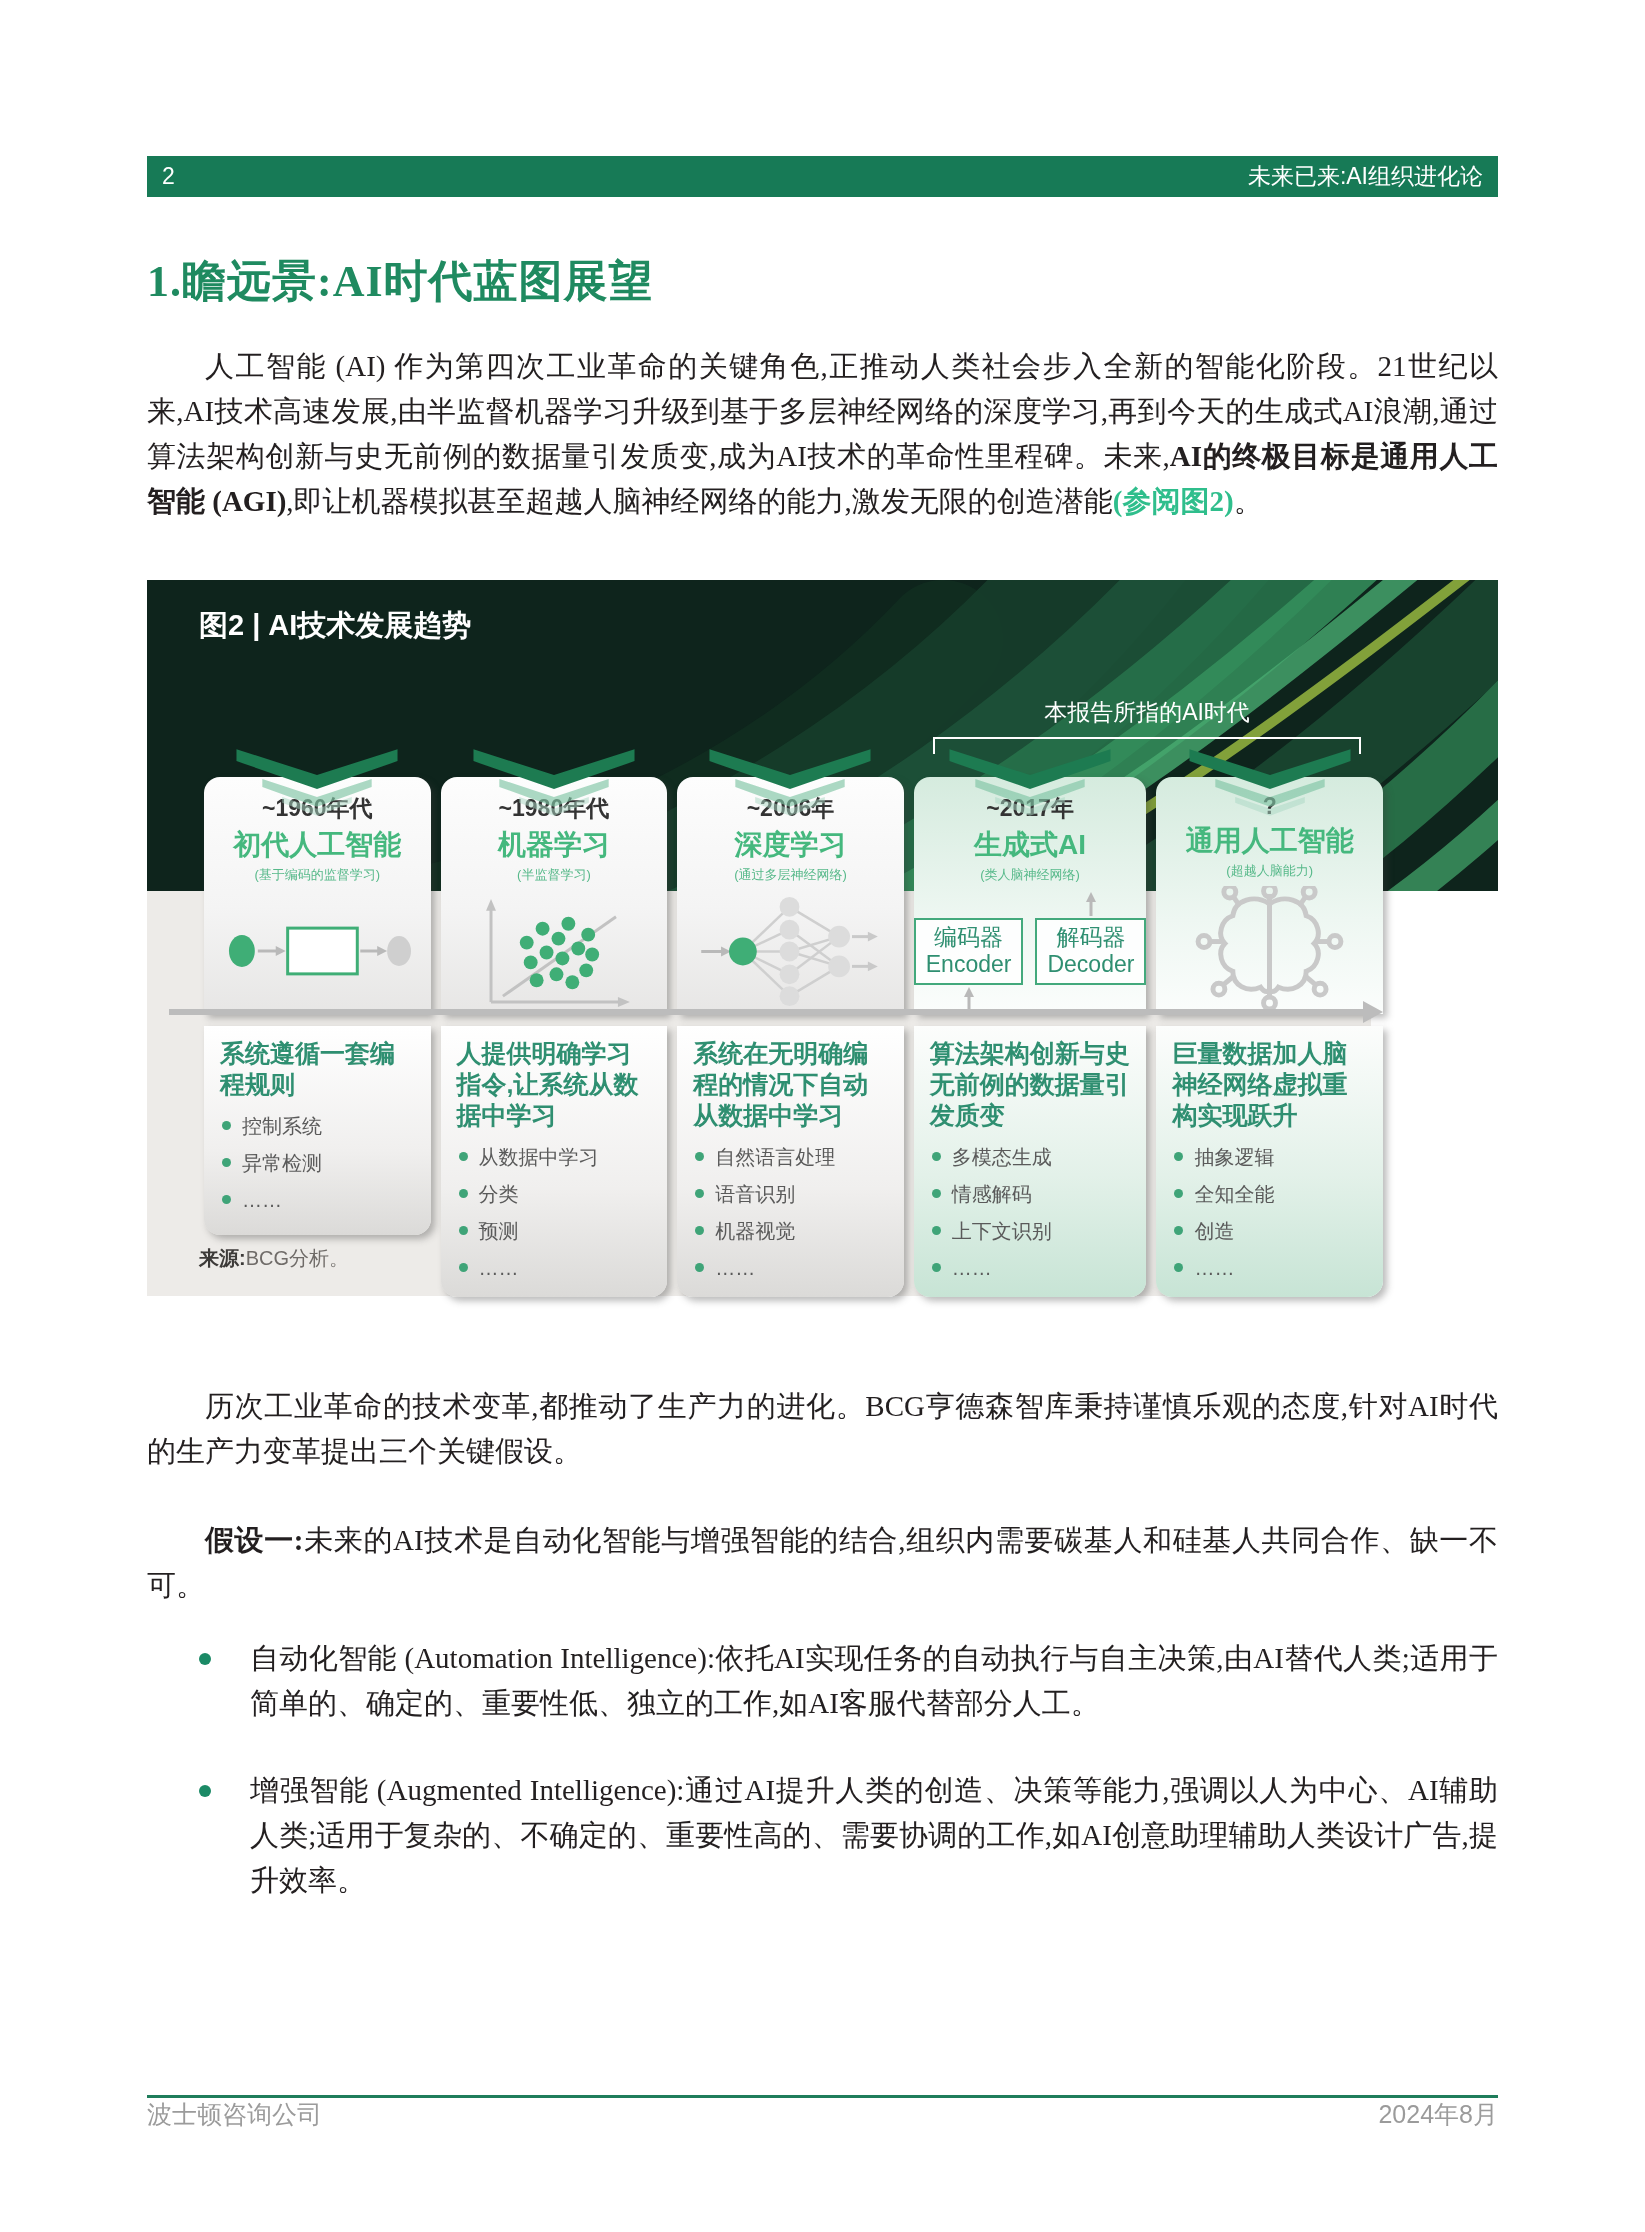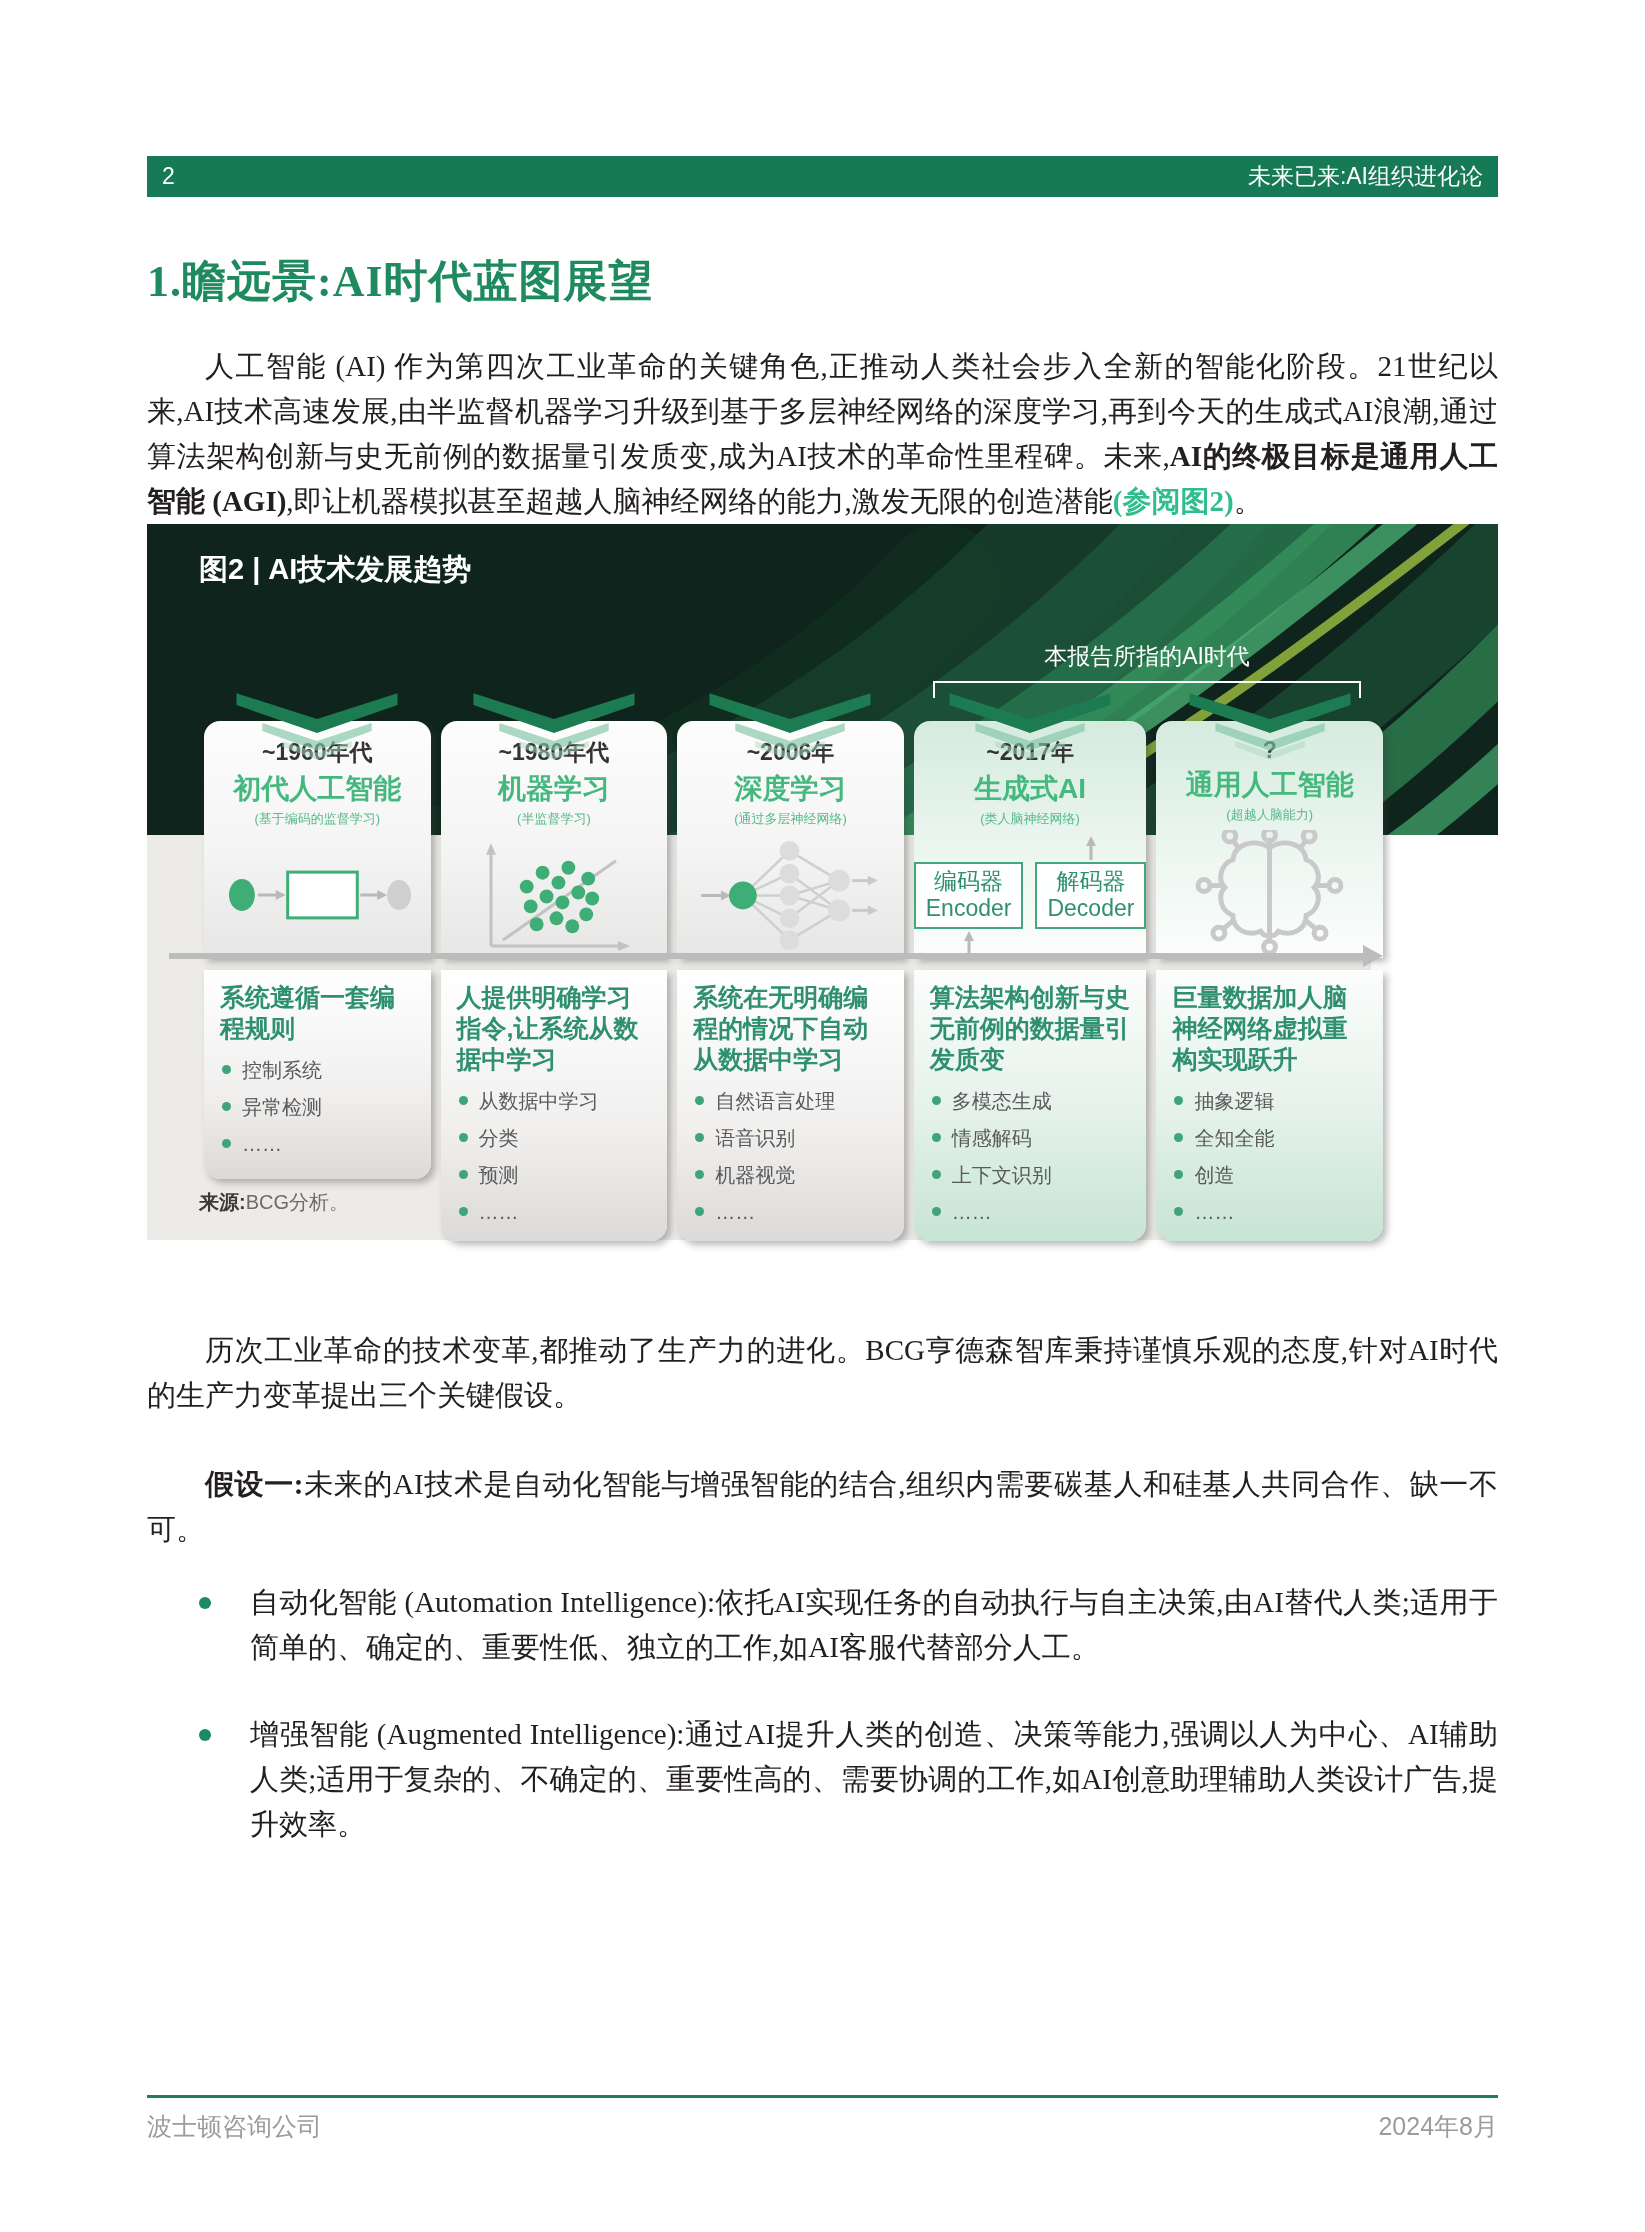--- a/index.html
+++ b/index.html
@@ -20,21 +20,21 @@
   .p2{margin-top:88px;}
   .p3{margin-top:44px;}
 
   
   ul.hypo{list-style:none;margin:28px 0 0 0;padding:0;}
   ul.hypo li{position:relative;padding-left:103px;font-size:29px;line-height:45px;text-align:justify;}
   ul.hypo li + li{margin-top:42px;}
   ul.hypo li::before{content:'';position:absolute;left:52px;top:17px;width:12px;height:12px;border-radius:50%;background:#1b8a66;}
 
   
-  .figure{position:relative;width:1224px;height:716px;background:#edebe8;
+  .figure{position:relative;margin-top:56px;width:1224px;height:716px;background:#edebe8;
           font-family:"Liberation Sans","DejaVu Sans",sans-serif;}
   .ribbons{position:absolute;top:0;left:0;width:1351px;height:311px;display:block;}
   .fig-title{position:absolute;top:26px;left:52px;color:#ffffff;font-size:29px;font-weight:bold;z-index:2;}
   .era{position:absolute;top:117px;left:786px;width:428px;text-align:center;z-index:2;color:#ffffff;}
   .era-label{font-size:23px;}
   .era-bracket{margin-top:9px;height:15px;border-top:2px solid #ffffff;border-left:2px solid #ffffff;border-right:2px solid #ffffff;}
 
   .cards{position:absolute;top:197px;left:57px;width:1179px;display:grid;
          grid-template-columns:repeat(5,1fr);gap:10px;z-index:1;}
   .card{position:relative;}
@@ -63,21 +63,21 @@
   .ed-wrap{display:grid;grid-template-columns:auto auto;gap:2px 12px;align-items:center;justify-content:center;}
   .ed-box{border:2px solid #43a97c;background:rgba(255,255,255,.85);color:#2f8f71;
           font-size:23px;line-height:1.2;padding:4px 10px;text-align:center;}
   .ed-arrow{display:block;margin:0 auto;}
 
   .fig-source{position:absolute;left:52px;top:665px;font-size:20px;color:#6f6b68;}
   .fig-source .b{font-weight:bold;color:#3c3a38;}
 
   
   .footer{position:absolute;top:2095px;left:147px;width:1351px;border-top:3px solid #1f7d5b;
-          padding-top:12px;display:flex;justify-content:space-between;
+          display:flex;justify-content:space-between;
           font-family:"Liberation Sans","DejaVu Sans",sans-serif;font-size:25px;color:#9b9b9b;}
 </style>
 </head>
 <body>
 
 <div class="page">
   <div class="content">
 
     <div class="topbar">
       <span>2</span>

